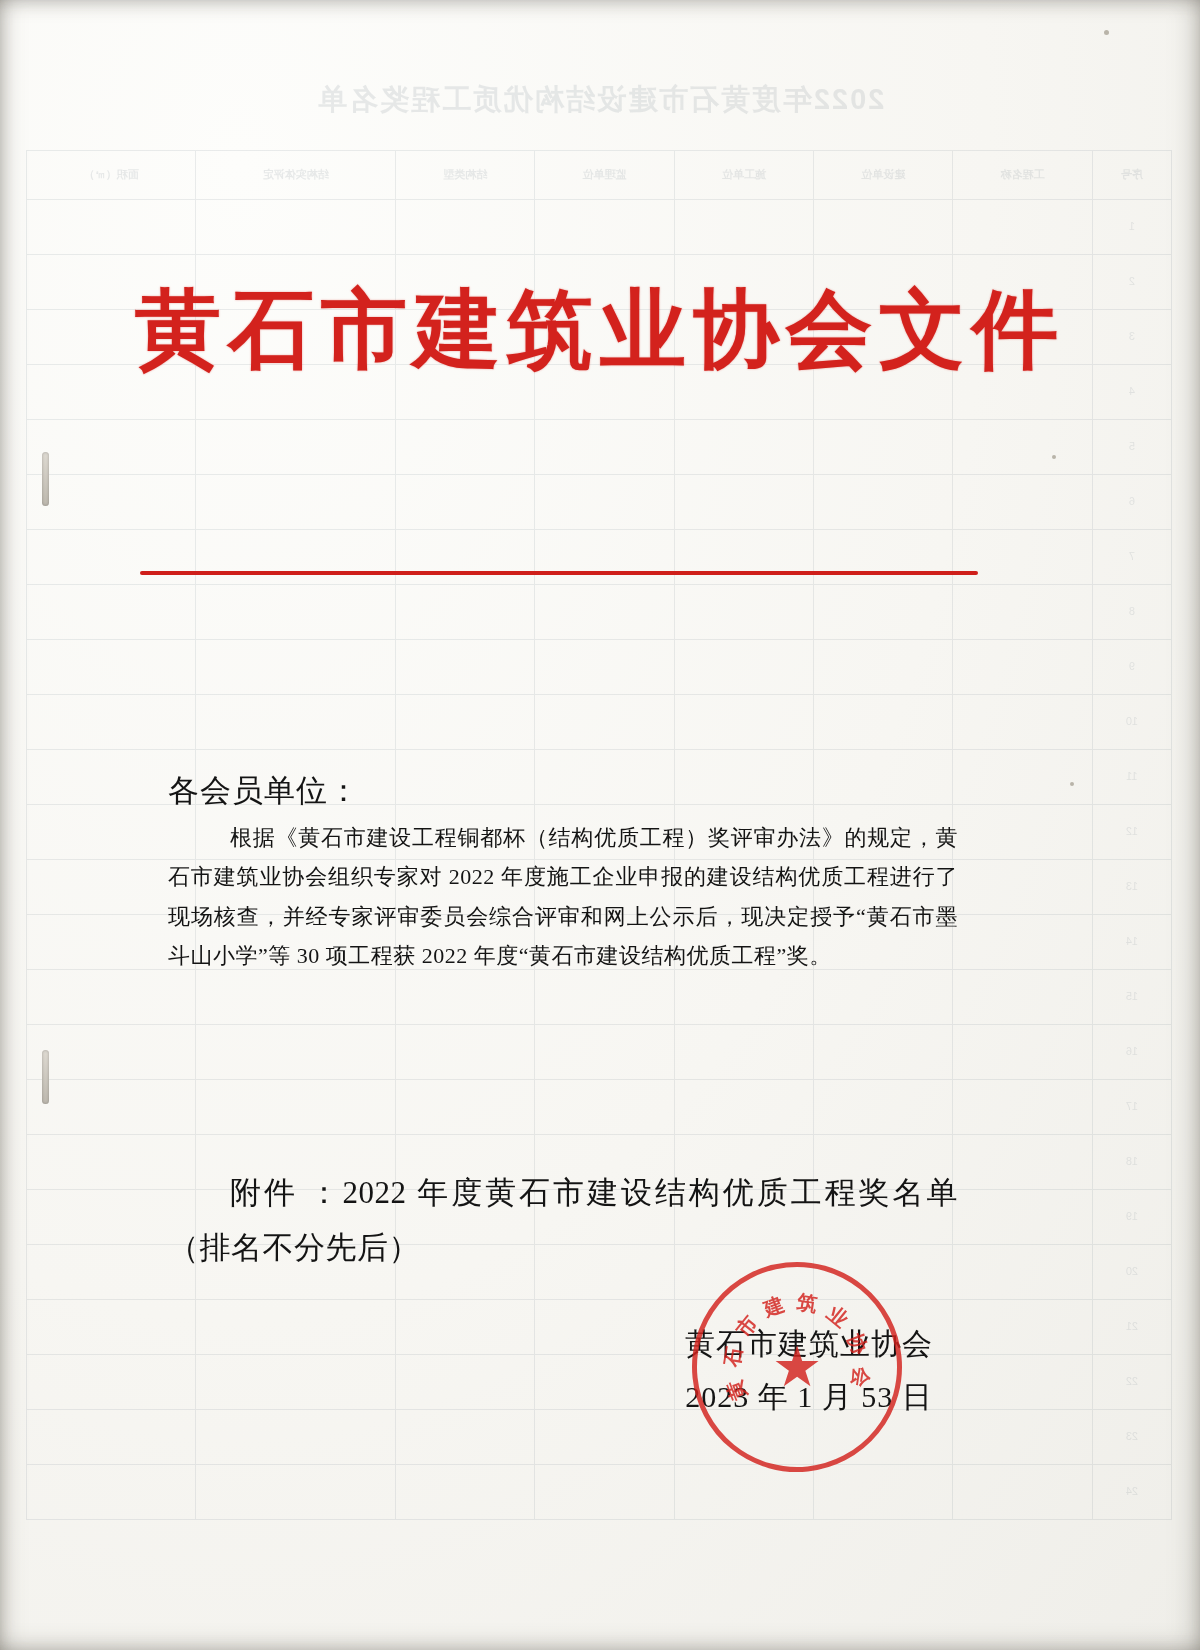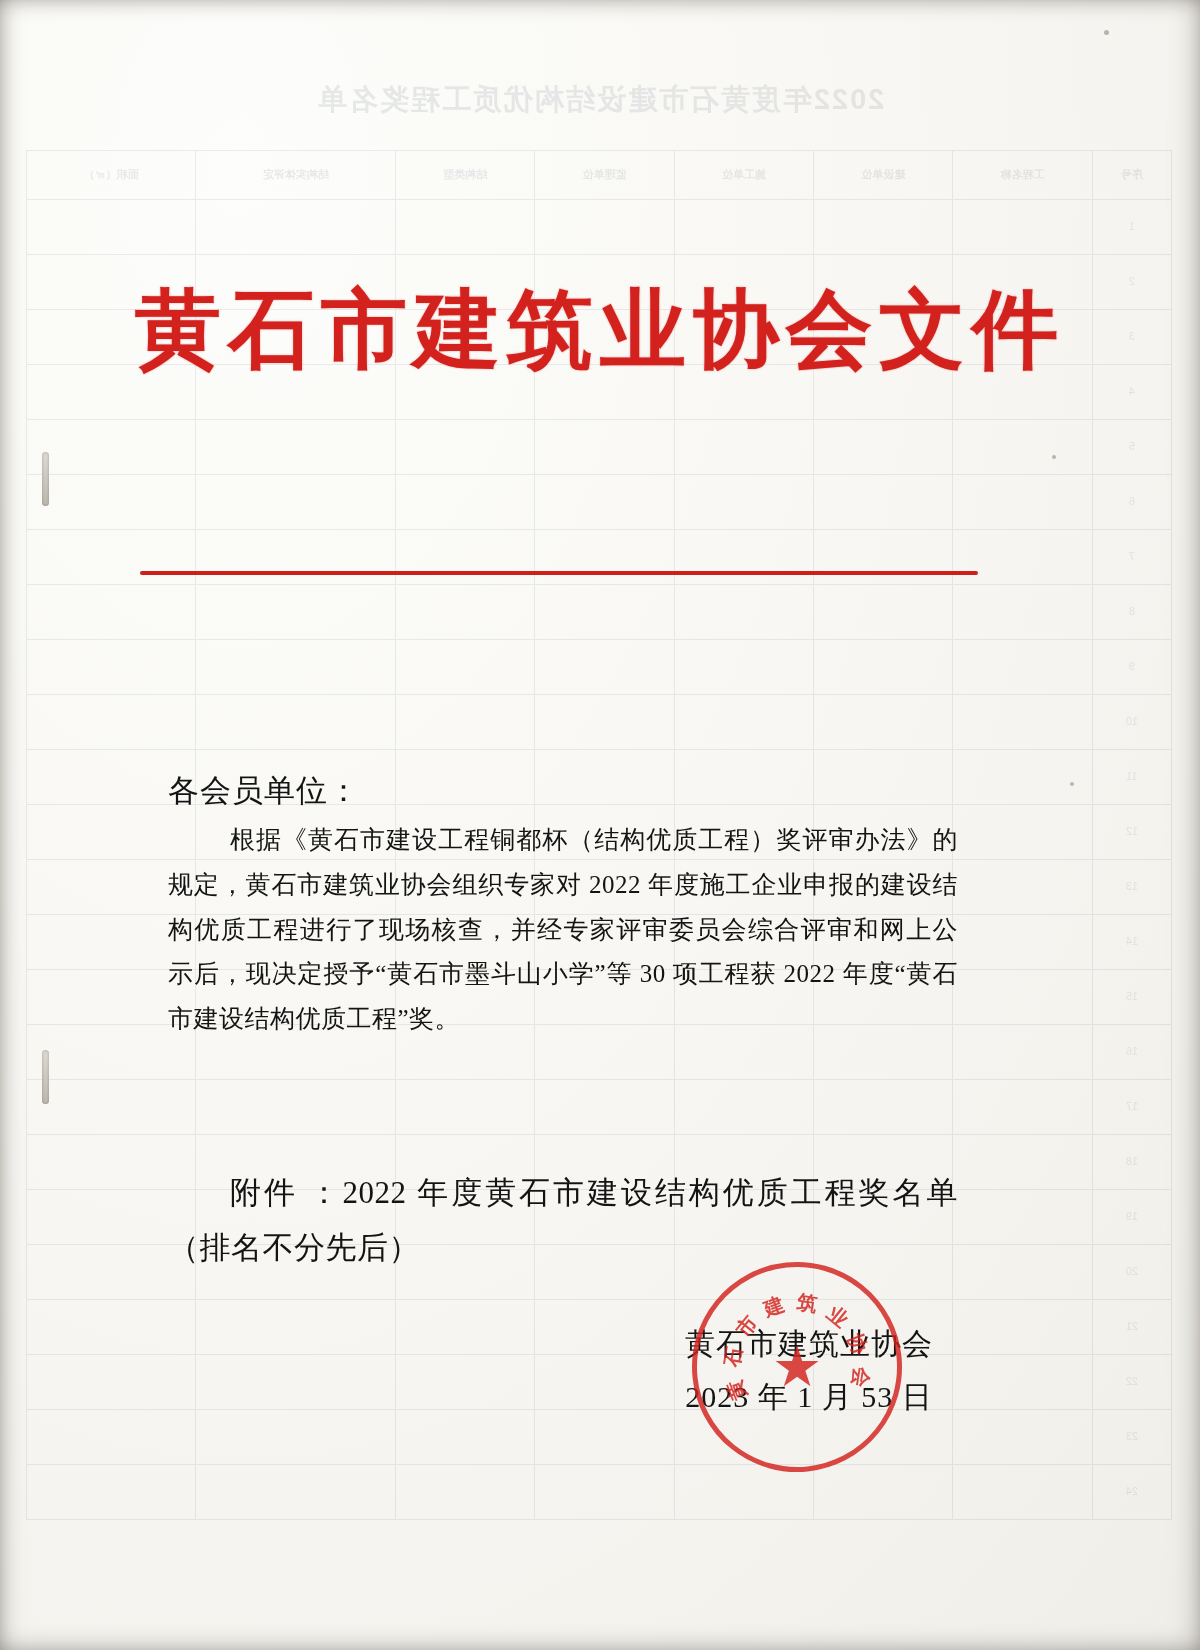--- a/index.html
+++ b/index.html
@@ -170,21 +170,21 @@
     color: #141414;
     letter-spacing: 1px;
     font-family: Liberation Serif, serif;
   }
 
   .body-text {
     position: absolute;
     top: 818px;
     left: 168px;
     width: 790px;
-    font-size: 25px;
+    font-size: 22px;
     line-height: 1.79;
     color: #141414;
     text-align: justify;
     text-indent: 62px;
     letter-spacing: .5px;
   }
 
   .attachment-text {
     position: absolute;
     top: 1165px;

